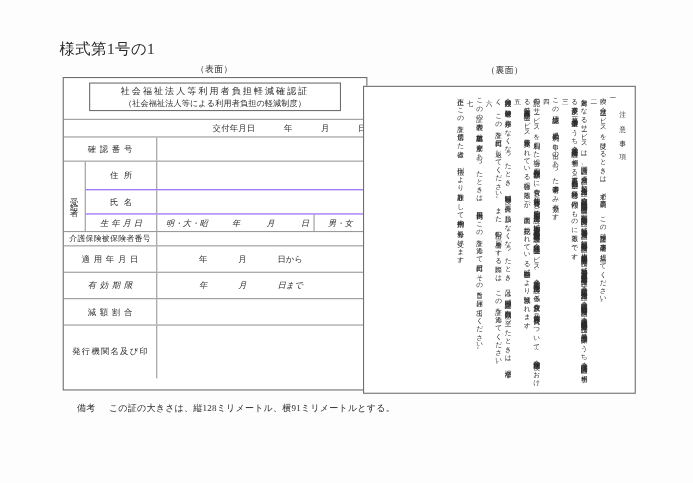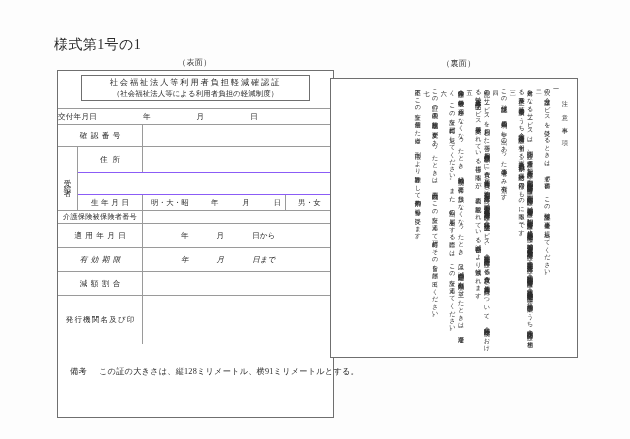--- a/index.html
+++ b/index.html
@@ -40,21 +40,21 @@
   }
   #caption-front { left: 178px; top: 57px; }
   #caption-back  { left: 442px; top: 58px; }
 
   
   .front-frame {
     position: absolute;
     left: 57px;
     top: 70px;
     width: 277px;
-    height: 348px;
+    height: 285px;
     border: 1px solid #6f6f6f;
     box-sizing: border-box;
     background: #fff;
   }
 
   .title-cell {
     position: relative;
     height: 38px;
     border-bottom: 1px solid #9a9a9a;
     box-sizing: border-box;
@@ -85,24 +85,23 @@
     white-space: nowrap;
     line-height: 1.25;
   }
 
   .issue-row {
     height: 16px;
     border-bottom: 1px solid #9a9a9a;
     box-sizing: border-box;
     display: flex;
     align-items: center;
-    justify-content: flex-start;
+    justify-content: flex-end;
     font-size: 7.6px;
     white-space: nowrap;
-    gap: 20px;
   }
   .issue-row .lbl { letter-spacing: .2px; }
   .issue-row .y { margin-left: 26px; }
   .issue-row .m { margin-left: 26px; }
   .issue-row .d { margin-left: 26px; }
 
   
   .trow {
     display: flex;
     border-bottom: 1px solid #9a9a9a;
@@ -153,21 +152,21 @@
     padding-top: 4px;
   }
   .recip-rows {
     flex: 1 1 auto;
   }
   .recip-row {
     display: flex;
     border-bottom: 1px solid #8b5cf6;
     box-sizing: border-box;
   }
-  .recip-row.last { border-bottom: none; }
+  .recip-row.last { border-bottom: none; font-style: italic; }
   .recip-th {
     width: 65px;
     flex: 0 0 65px;
     border-right: 1px solid #9a9a9a;
     box-sizing: border-box;
     display: flex;
     align-items: center;
     justify-content: center;
     font-size: 7.6px;
     letter-spacing: 5px;
@@ -314,20 +313,21 @@
       <div class="recip-label">受給者</div>
       <div class="recip-rows">
 
         <div class="recip-row h-jusho">
           <div class="recip-th">住所</div>
           <div class="recip-td"></div>
         </div>
 
 
         <div class="recip-row h-shimei">
+          <div class="recip-th">氏名</div>
           <div class="recip-td"></div>
         </div>
 
         <div class="recip-row h-bd last">
           <div class="recip-th bd">生年月日</div>
           <div class="recip-td">
             <div class="bd-fields">
               <span class="bd-era">明・大・昭</span>
               <span class="bd-y">年</span>
               <span class="bd-m">月</span>

